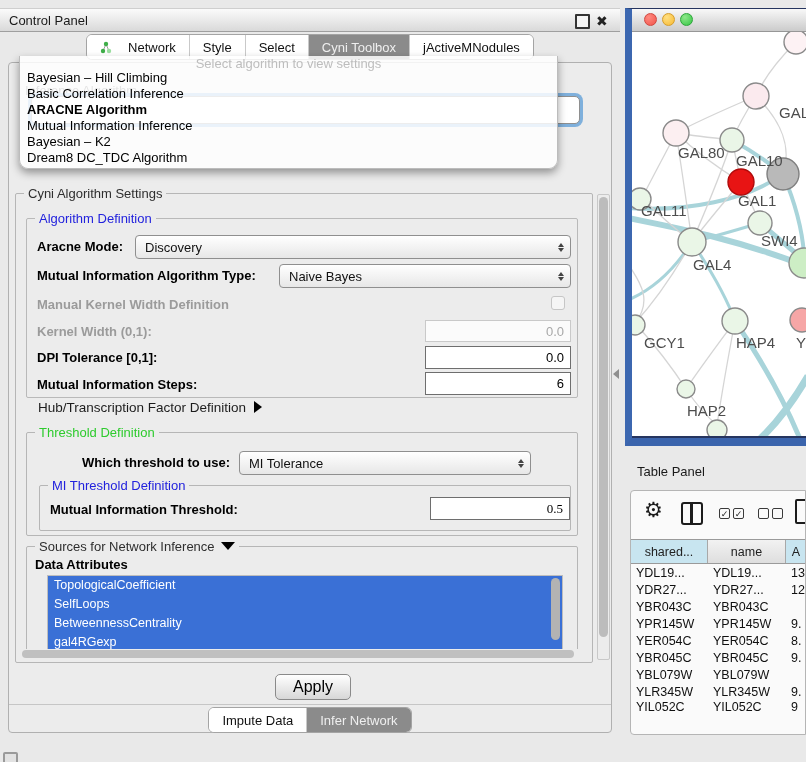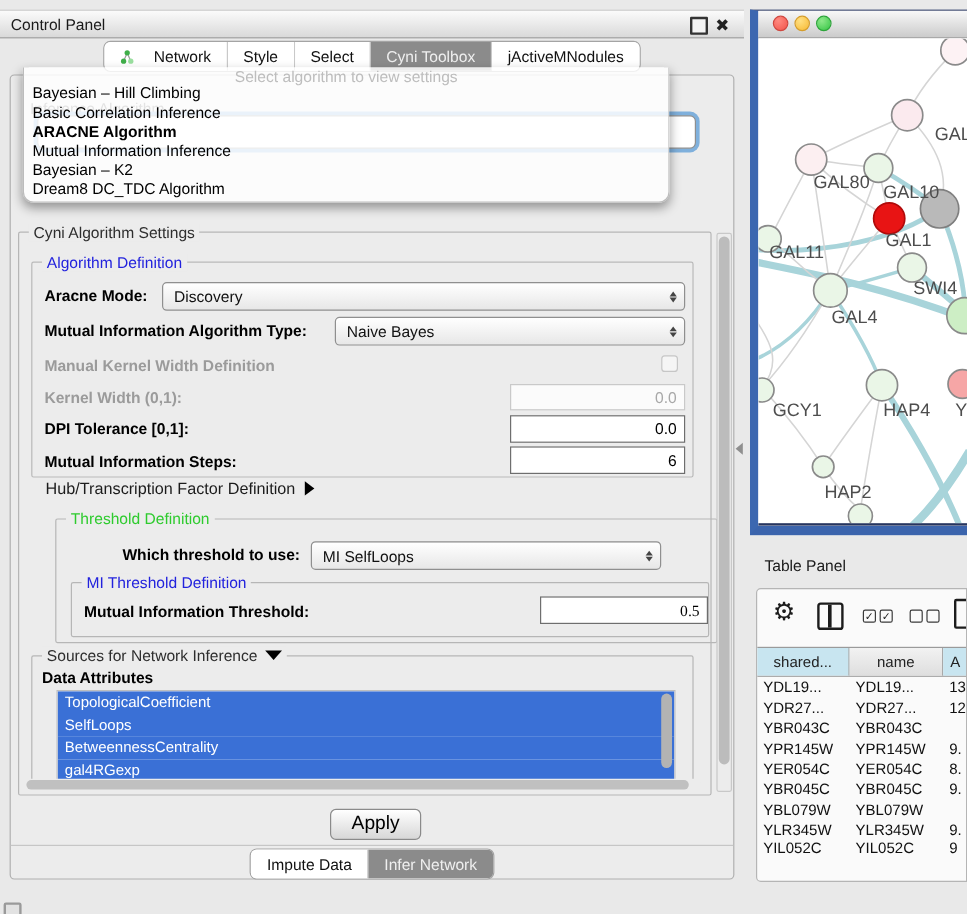--- a/index.html
+++ b/index.html
@@ -198,25 +198,25 @@
       <span class="lbl" style="left:10px;top:158px;">Mutual Information Steps:</span>
       <div class="tfield" style="left:398px;top:153px;width:146px;height:23px;">
         <span>6</span>
       </div>
     </div>
 
     <div class="abs" style="left:22px;top:206px;font-size:13.5px;color:#1c1c1c;">
       <span>Hub/Transcription Factor Definition</span><span class="tri-r"></span>
     </div>
 
-    <div class="group" style="left:10px;top:238px;width:552px;height:104px;margin-left:20px;">
+    <div class="group" style="left:10px;top:238px;width:552px;height:104px;">
       <span class="gtitle green">Threshold Definition</span>
       <span class="lbl" style="left:55px;top:22px;">Which threshold to use:</span>
       <div class="combo" style="left:212px;top:18px;width:292px;height:24px;">
-        <span>MI SelfLoops</span>
+        <span>MI Tolerance</span>
         <span class="spin">
             <i class="up"></i>
             <i class="dn"></i>
           </span>
       </div>
       <div class="group" style="left:12px;top:52px;width:532px;height:46px;">
         <span class="gtitle blue">MI Threshold Definition</span>
         <span class="lbl" style="left:10px;top:16px;">Mutual Information Threshold:</span>
         <div class="tfield" style="left:390px;top:11px;width:140px;height:23px;font-family:Liberation Serif, serif;">
           <span>0.5</span>

